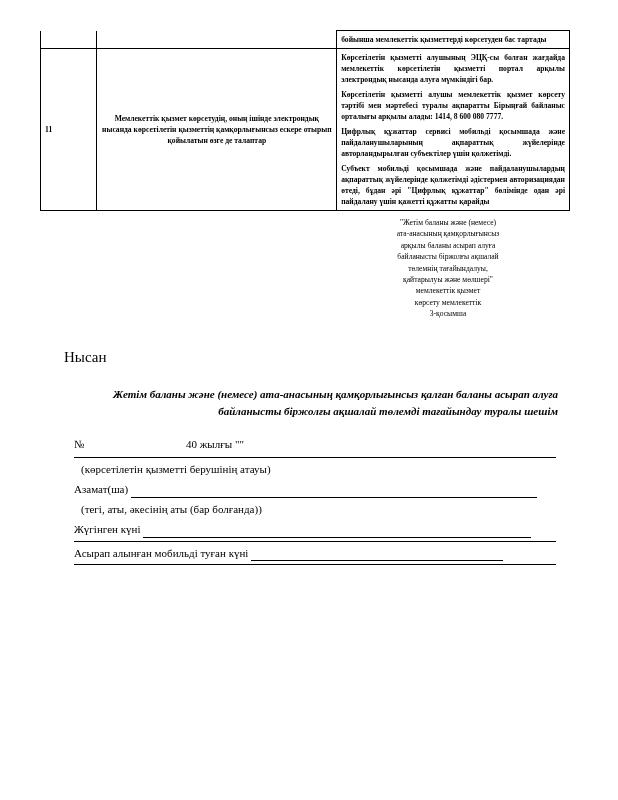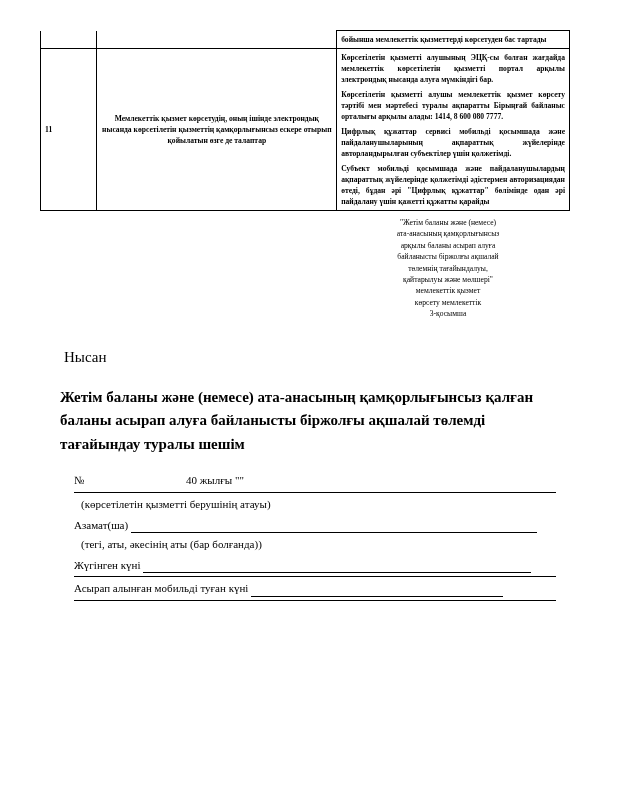--- a/index.html
+++ b/index.html
@@ -82,24 +82,25 @@
     font-size: 11px;
     line-height: 1.5;
   }
   .nysan {
     font-size: 15px;
     margin: 10px 0 18px 4px;
     font-family: Liberation Serif, serif;
   }
   .form-title {
     font-weight: bold;
-    font-size: 15px;
+    font-size: 11px;
     line-height: 1.55;
     margin: 0 0 16px 0;
-    text-align: left;
+    text-align: right;
+    font-style: italic;
   }
   .num-row {
     margin: 0 0 4px 14px;
     font-size: 11px;
   }
   .num-row .u-short { width: 52px; }
   .num-row .u-yr { width: 28px; }
   .num-row .u-day { width: 26px; }
   .gap-wide { display: inline-block; width: 96px; }
 

